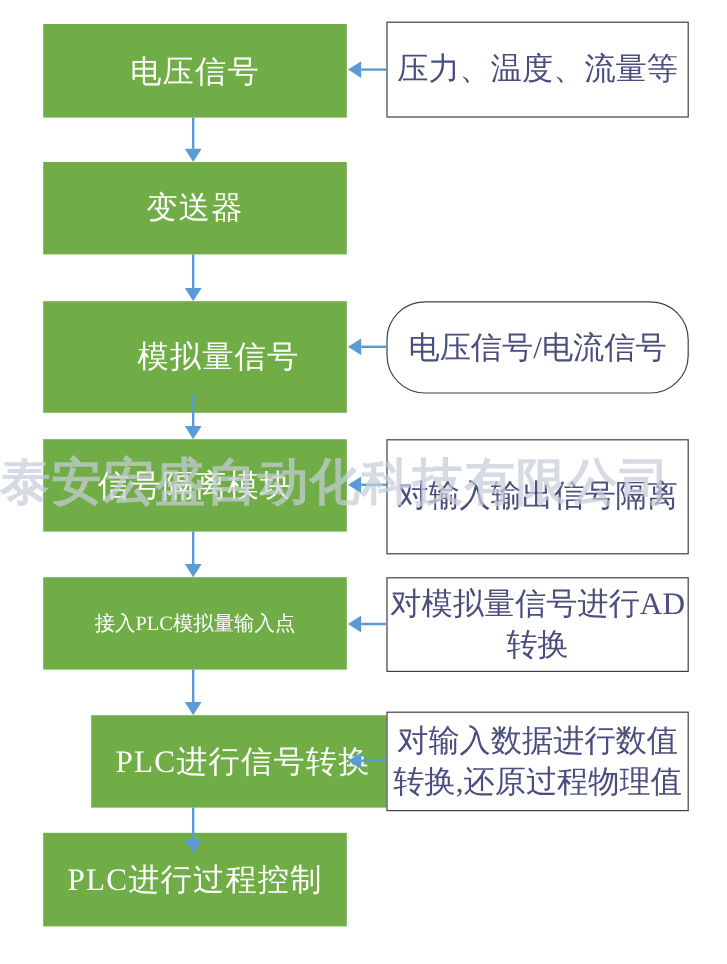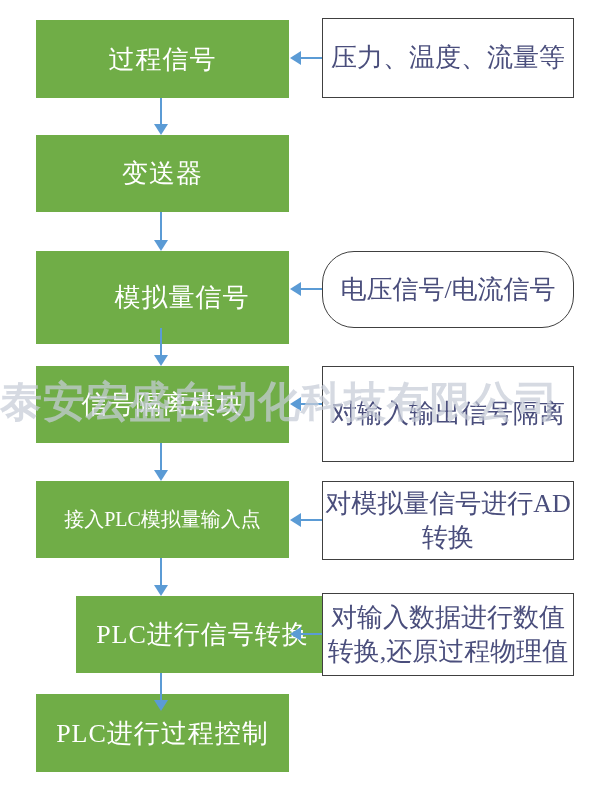--- a/index.html
+++ b/index.html
@@ -29,21 +29,21 @@
     background: var(--box-green, #70ad47);
     color: var(--green-text, #ffffff);
     display: flex;
     align-items: center;
     justify-content: center;
     text-align: center;
     font-size: 26px;
     letter-spacing: 1px;
     white-space: nowrap;
   }
-  .step.long { font-size: 20px; letter-spacing: 0; }
+  .step.long { font-size: 17px; letter-spacing: 0; }
   .note {
     position: absolute;
     left: 322px;
     width: 252px;
     background: #ffffff;
     border: 1px solid var(--note-border, #404040);
     color: var(--note-text, #4a4e7c);
     display: flex;
     align-items: center;
     justify-content: center;
@@ -94,21 +94,21 @@
     white-space: nowrap;
     pointer-events: none;
   }
 </style>
 </head>
 <body>
 
 <div class="canvas">
 
   <div class="step" style="top:20px;height:78px;">
-    <span>过程信号</span>
+    <span>电压信号</span>
   </div>
   <div class="step" style="top:135px;height:77px;">
     <span>变送器</span>
   </div>
   <div class="step" style="top:251px;height:93px;padding-left:39px;">
     <span>模拟量信号</span>
   </div>
   <div class="step" style="top:366px;height:77px;">
     <span>信号隔离模块</span>
   </div>

